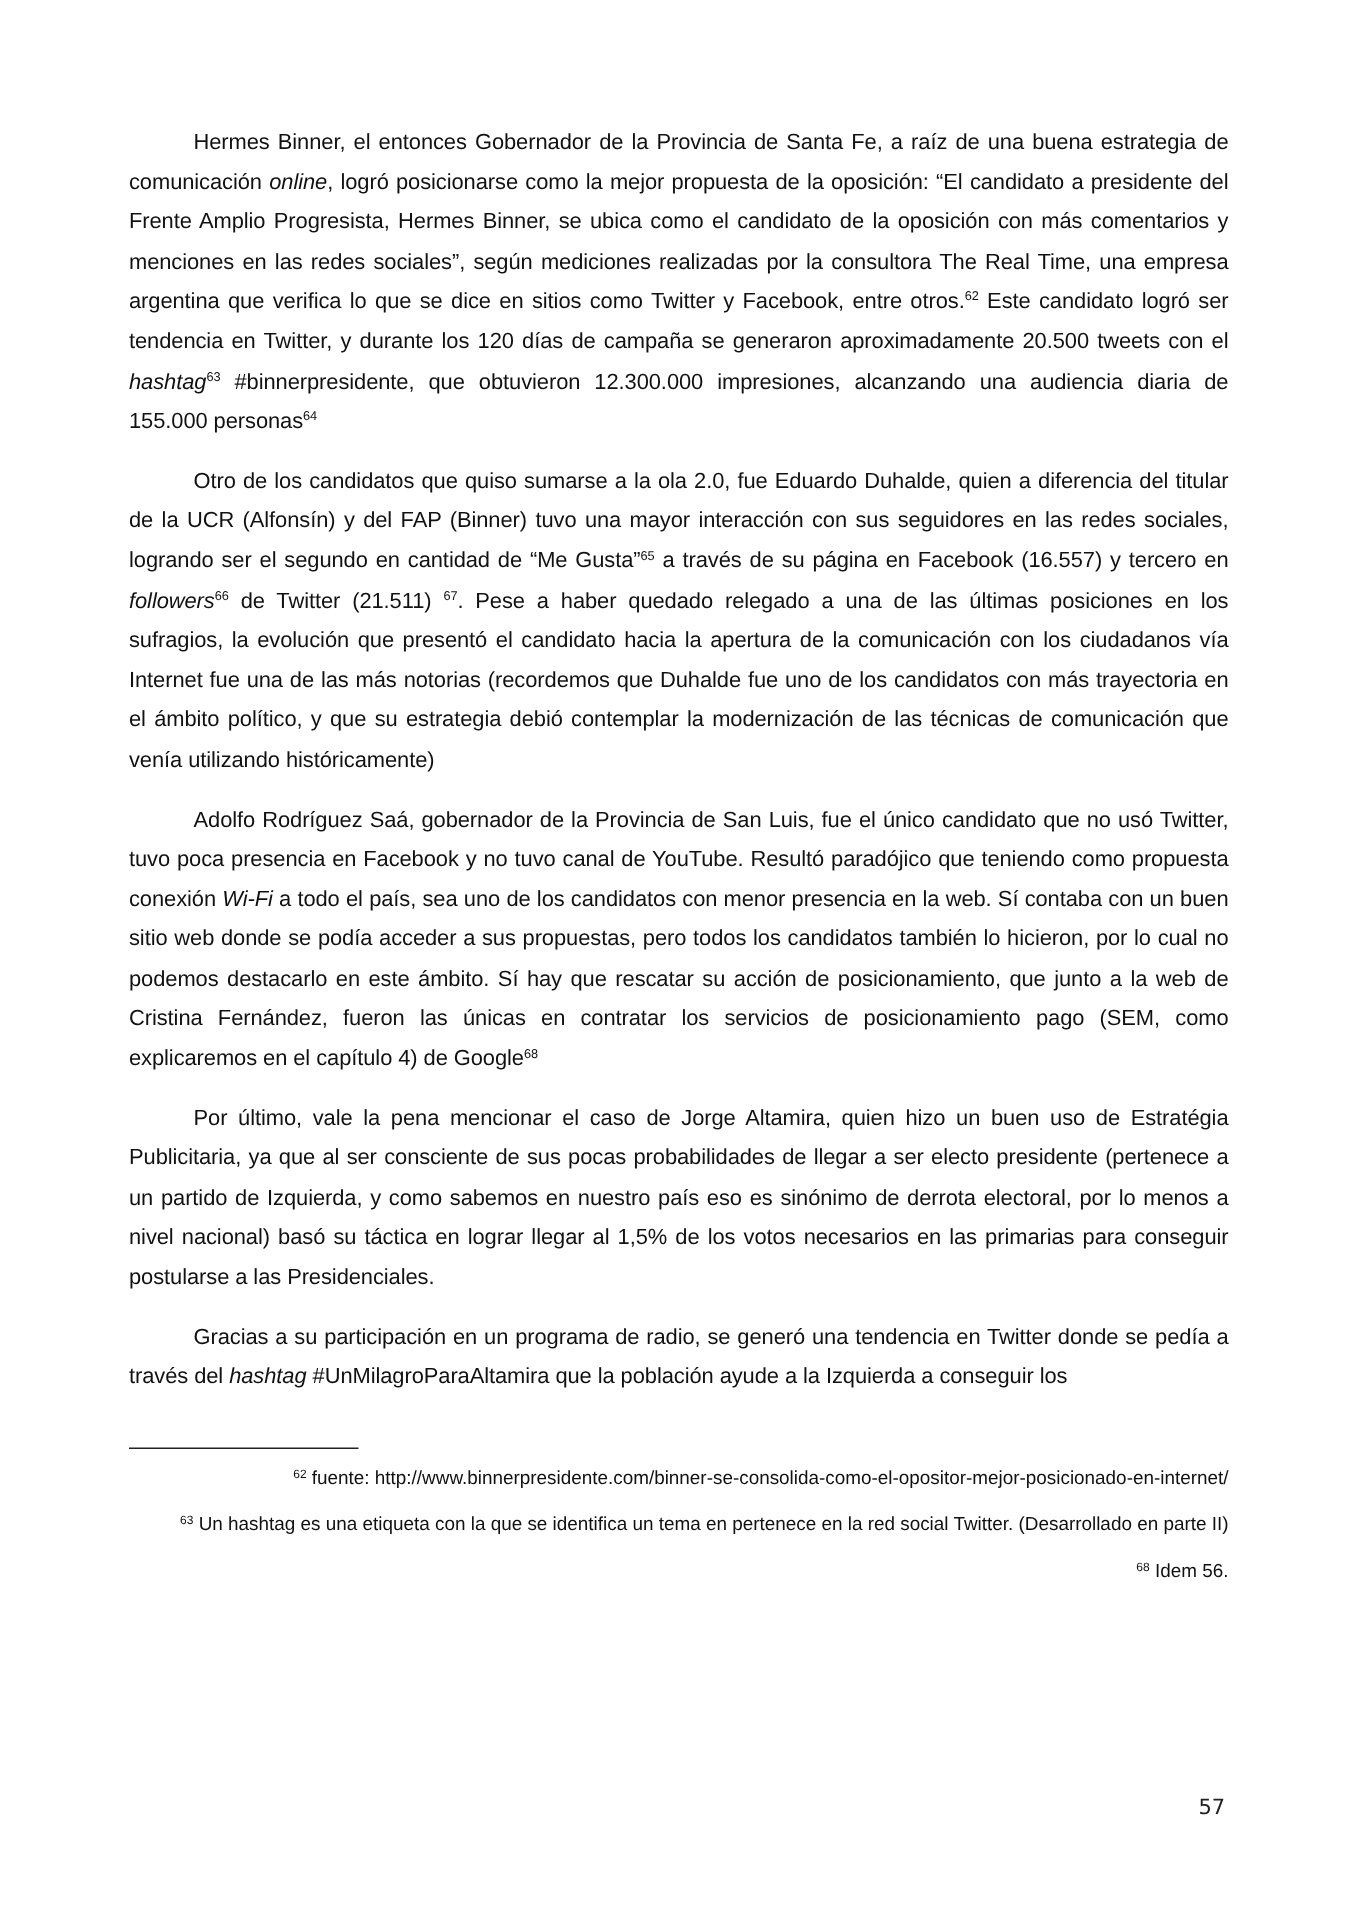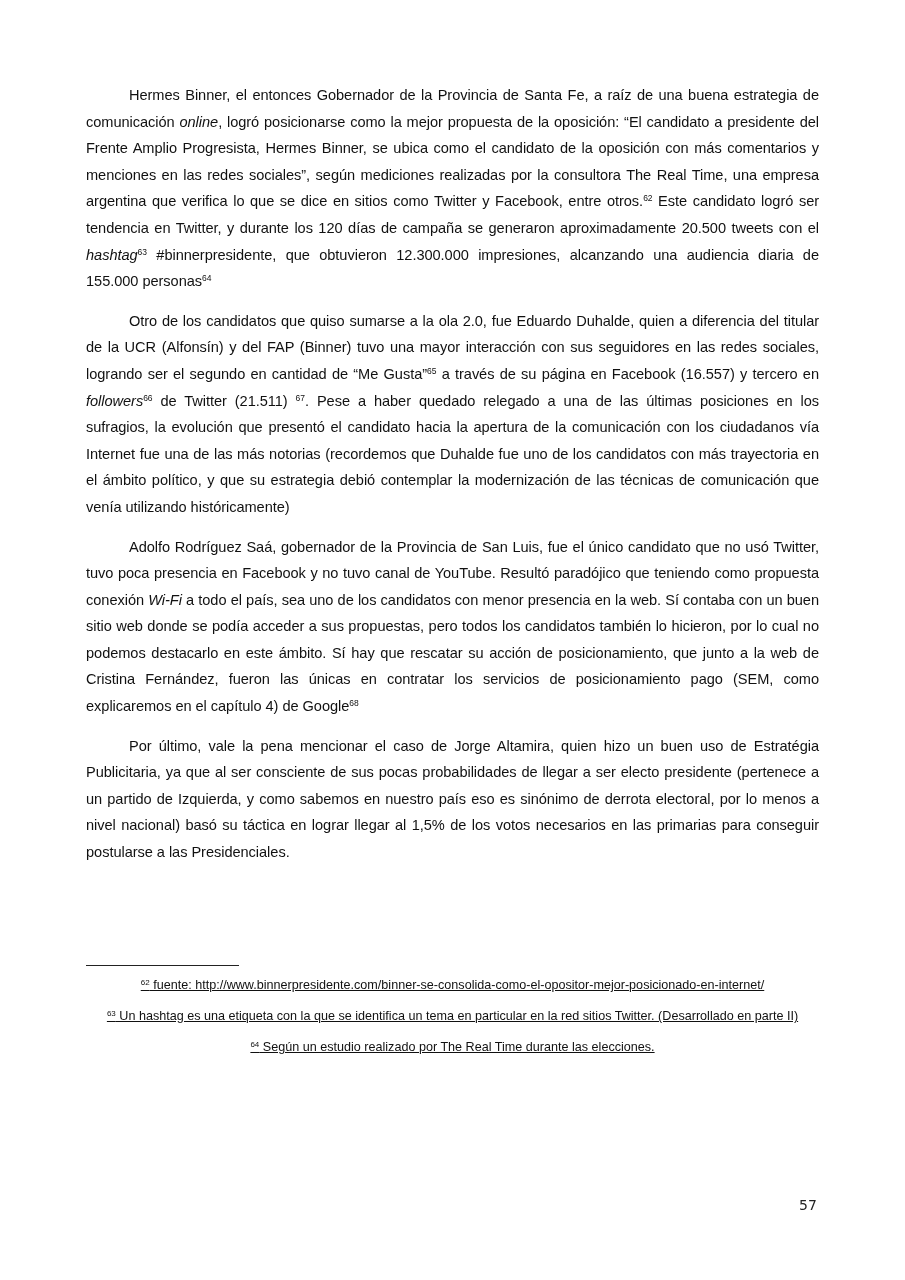--- a/index.html
+++ b/index.html
@@ -47,22 +47,21 @@
     .footnotes {
       position: absolute;
       left: 86px;
       top: 976px;
       width: 733px;
     }
     .fn {
       font-size: 12.6px;
       line-height: 18.4px;
       margin: 0 0 12.6px 0;
-      text-align: center;
-      text-decoration: underline;
+      text-align: right;
     }
     .fn sup {
       font-size: 8px;
       vertical-align: 4px;
     }
     .page-number {
       position: absolute;
       left: 799px;
       top: 1197px;
       font-size: 14px;
@@ -72,23 +71,24 @@
     }
   </style>
 </head>
 <body>
 
 <div class="page">
   <p class="para"><b>Hermes Binner,</b><span> el entonces Gobernador de la Provincia de Santa Fe,  a raíz de una buena estrategia de comunicación </span><i>online</i><span>, logró posicionarse como la mejor propuesta de la oposición: “El candidato a presidente del Frente Amplio Progresista, Hermes Binner, se ubica como el candidato de la oposición con más comentarios y menciones en las redes sociales”, según mediciones realizadas por la consultora </span><b>The Real Time</b><span>, una empresa argentina que verifica lo que se dice en sitios como Twitter y Facebook, entre otros.</span><sup>62</sup><span>  Este candidato logró ser tendencia en Twitter, y durante los 120 días de campaña se generaron aproximadamente 20.500 tweets con el </span><i>hashtag</i><sup>63</sup><span>  </span><b>#binnerpresidente</b><span>, que obtuvieron 12.300.000 impresiones, alcanzando una audiencia diaria de 155.000 personas</span><sup>64</sup></p>
   <p class="para"><span>Otro de los candidatos que quiso sumarse a la ola 2.0, fue </span><b>Eduardo Duhalde</b><span>, quien a diferencia del titular de la UCR (Alfonsín) y del FAP (Binner) tuvo una mayor interacción con sus seguidores en las redes sociales, logrando ser el segundo en cantidad de “Me Gusta”</span><sup>65</sup><span> a través de su página en Facebook (16.557) y tercero en </span><i>followers</i><sup>66</sup><span>  de Twitter (21.511) </span><sup>67</sup><span>. Pese a haber quedado relegado a una de las últimas posiciones en los sufragios, la evolución que presentó el candidato hacia la apertura de la comunicación con los ciudadanos vía Internet fue una de las más notorias (recordemos que Duhalde fue uno de los candidatos con más trayectoria en el ámbito político, y que su estrategia debió contemplar la modernización de las técnicas de comunicación que venía utilizando históricamente)</span></p>
   <p class="para"><b>Adolfo Rodríguez Saá</b><span>, gobernador de la Provincia de San Luis, fue el único candidato que no usó Twitter, tuvo poca presencia en Facebook y no tuvo canal de YouTube. Resultó paradójico que teniendo como propuesta conexión </span><i>Wi-Fi</i><span> a todo el país, sea uno de los candidatos con menor presencia en la web. Sí contaba con un buen sitio web donde se podía acceder a sus propuestas, pero todos los candidatos también lo hicieron, por lo cual no podemos destacarlo en este ámbito. Sí hay que rescatar su acción de posicionamiento, que junto a la web de Cristina Fernández, fueron las únicas en contratar los servicios de posicionamiento pago (SEM, como explicaremos en el capítulo 4) de Google</span><sup>68</sup></p>
   <p class="para"><span>Por último, vale la pena mencionar el caso de </span><b>Jorge Altamira</b><span>, quien hizo un buen uso de Estratégia Publicitaria, ya que al ser consciente de sus pocas probabilidades de llegar a ser electo presidente (pertenece a un partido de Izquierda, y como sabemos en nuestro país eso es sinónimo de derrota electoral, por lo menos a nivel nacional) basó su táctica en lograr llegar al 1,5% de los votos necesarios en las primarias para conseguir postularse a las Presidenciales.</span></p>
+  <p class="para"><span>Gracias a su participación en un programa de radio, se generó una tendencia en Twitter donde se pedía a través del </span><i>hashtag</i><span> #UnMilagroParaAltamira que la población ayude a la Izquierda a conseguir los</span></p>
 </div>
 
 <div class="footnote-sep"></div>
 
 <div class="footnotes">
   <p class="fn"><sup>62</sup><span> fuente: http://www.binnerpresidente.com/binner-se-consolida-como-el-opositor-mejor-posicionado-en-internet/</span></p>
-  <p class="fn"><sup>63</sup><span> Un hashtag es una etiqueta con la que se identifica un tema en particular en la red sitios Twitter. (Desarrollado en parte II)</span></p>
-  <p class="fn"><sup>64</sup><span> Según un estudio realizado por The Real Time durante las elecciones.</span></p>
+  <p class="fn"><sup>63</sup><span> Un hashtag es una etiqueta con la que se identifica un tema en pertenece en la red social Twitter. (Desarrollado en parte II)</span></p>
+  <p class="fn"><sup>68</sup><span> Idem 56.</span></p>
 </div>
 
 <div class="page-number">57</div>
 
 </body></html>

